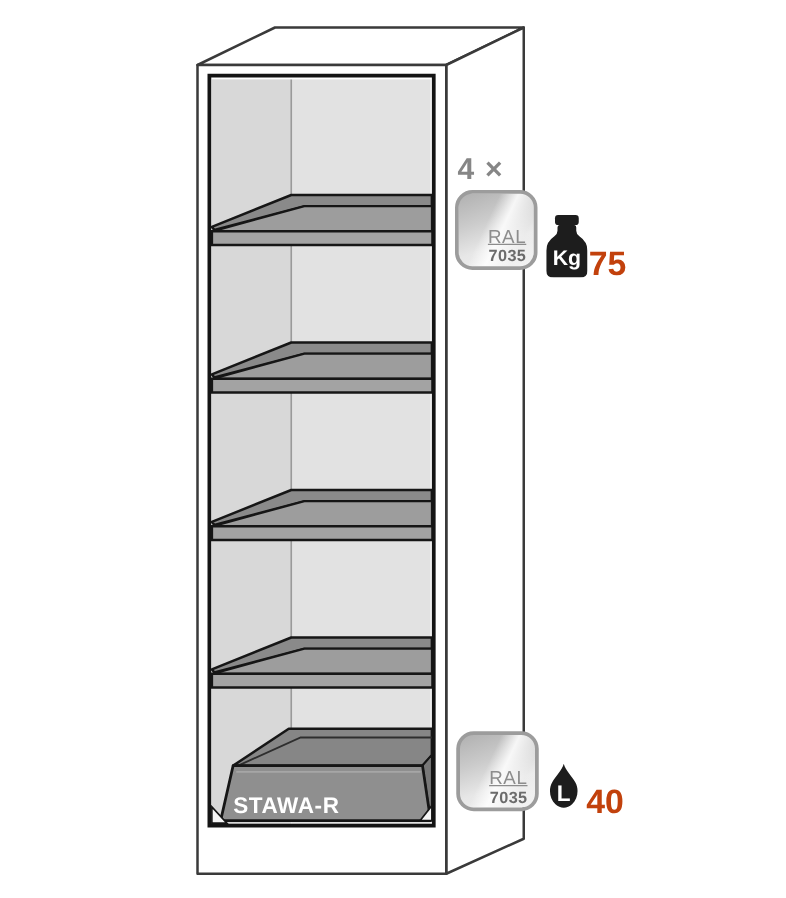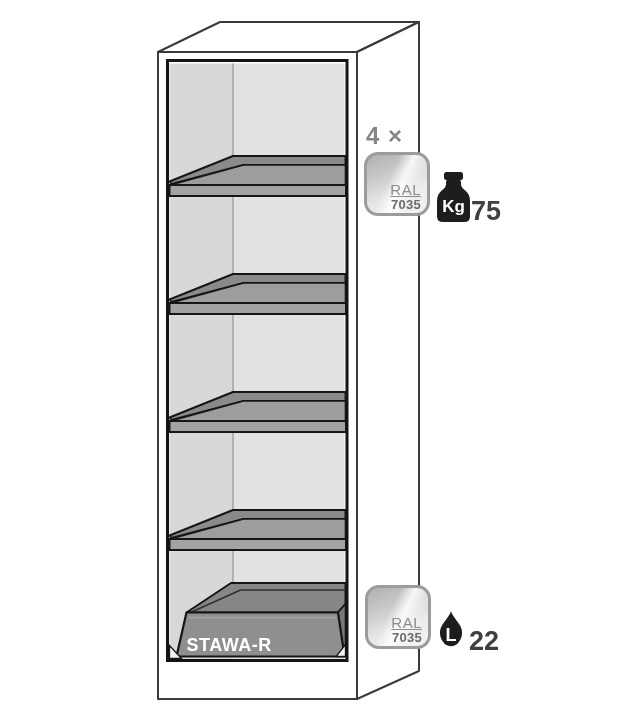--- a/index.html
+++ b/index.html
@@ -29,21 +29,21 @@
   .badge-top{left:364px;top:152px;}
   .badge-bottom{left:365px;top:585px;}
   .badge .badge-text{
     position:absolute;right:6px;bottom:2px;text-align:right;line-height:1.02;
   }
   .badge .ral-word{font-size:15px;color:#8d8d8d;letter-spacing:.5px;text-decoration:underline;}
   .badge .ral-code{font-size:13px;font-weight:bold;color:#6b6b6b;letter-spacing:.3px;}
 
   
   .value{
-    position:absolute;font-size:27px;font-weight:bold;color:#404040;line-height:1;
+    position:absolute;font-size:27px;font-weight:bold;color:#c2410c;line-height:1;
   }
   .v-kg{left:471px;top:198px;}
   .v-l{left:469px;top:628px;}
 
   .icon{position:absolute;}
   .icon-weight{left:437px;top:172px;}
   .icon-drop{left:439px;top:611px;}
 </style>
 </head>
 <body>
@@ -122,15 +122,15 @@
     <div class="badge-text">
       <div class="ral-word">RAL</div>
       <div class="ral-code">7035</div>
     </div>
   </div>
 
   <svg class="icon icon-drop" width="24" height="38" viewBox="0 0 25 40">
     <path d="M12.5,0 C14,5.5 19,10 22.2,15.5 C25.5,21.3 24.5,29.5 19.5,34.2 C15.5,38 9.5,38 5.5,34.2 C0.5,29.5 -0.5,21.3 2.8,15.5 C6,10 11,5.5 12.5,0 Z" fill="#1d1d1d"></path>
     <text x="12.5" y="31.5" text-anchor="middle" font-size="19" font-weight="bold" fill="#ffffff">L</text>
   </svg>
-  <div class="value v-l">22</div>
+  <div class="value v-l">40</div>
 
 </div>
 
 </body></html>

